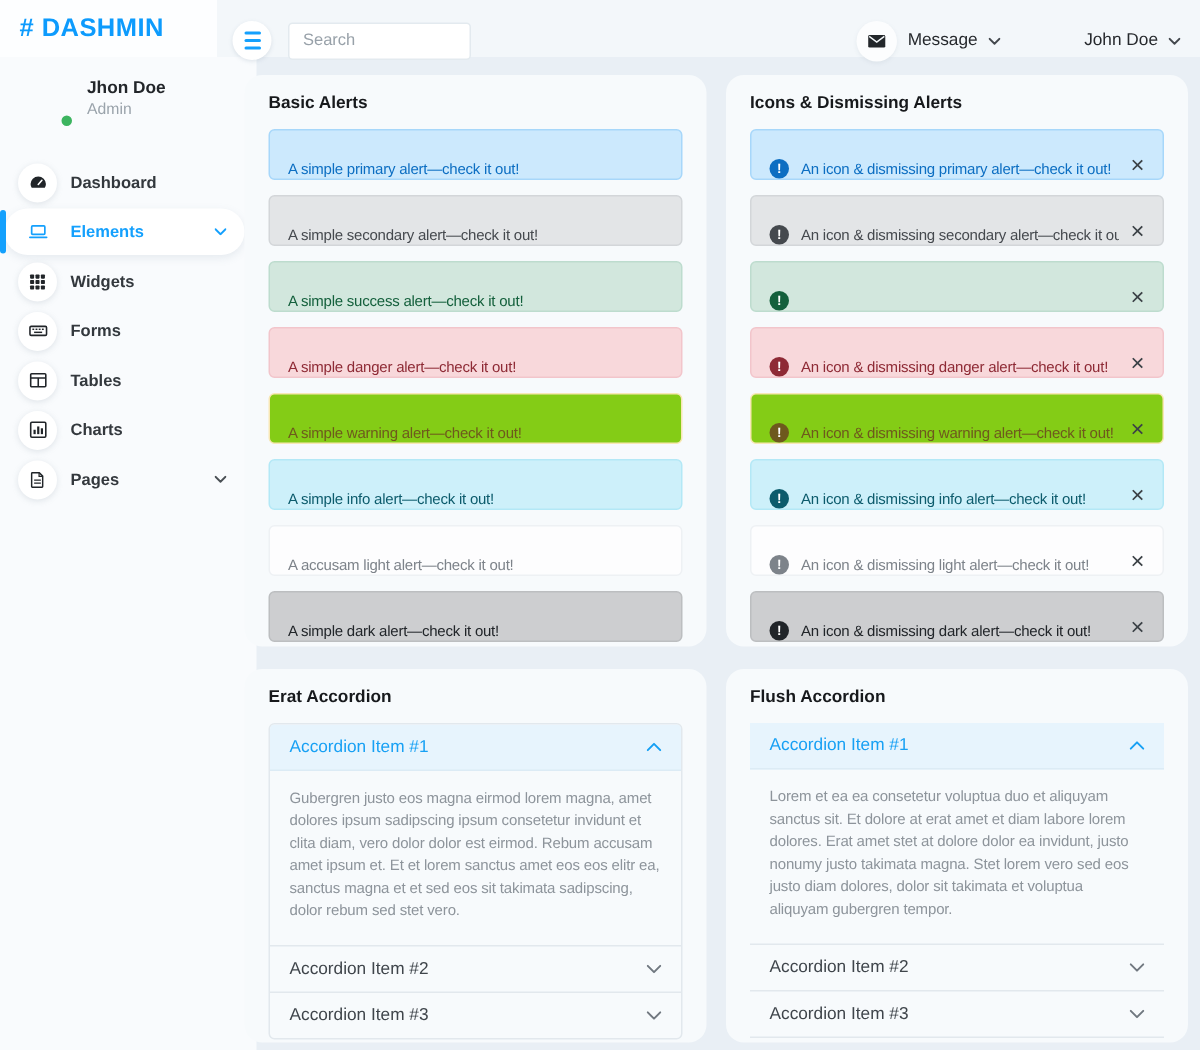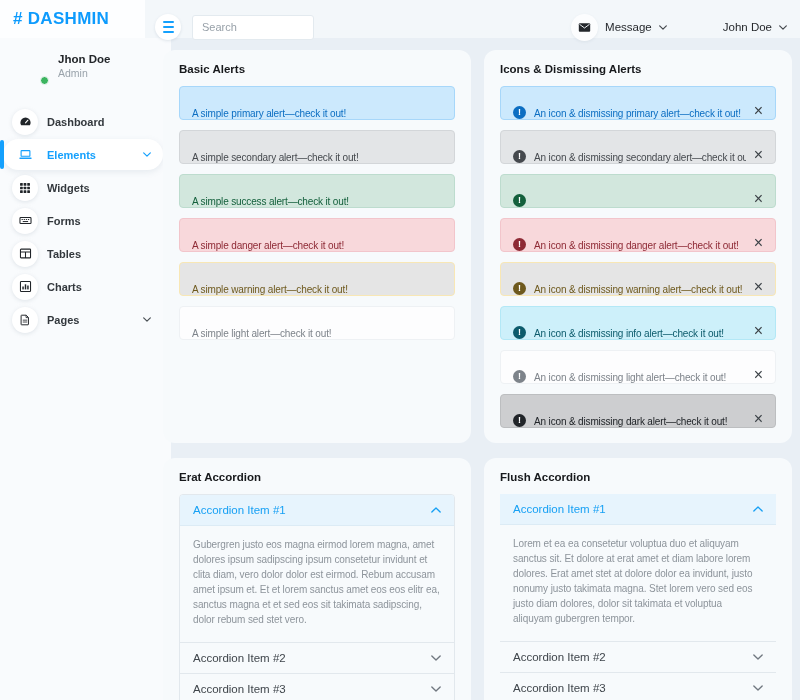--- a/index.html
+++ b/index.html
@@ -57,33 +57,33 @@
   .nav-item.active .bubble { color:#14a0fd; box-shadow:none; }
   .nav-item.active::before { content:""; position:absolute; left:-3px; top:1px; bottom:1px; width:4px;
     border-radius:3px; background:#14a0fd; }
   .nav-chev { margin-left:auto; margin-right:12px; color:#4a5055; display:flex; }
   .nav-item.active .nav-chev { color:#14a0fd; }
 
   
   .main { position:absolute; left:145px; top:38px; width:655px; height:662px;
     padding:12px 8px 0 18px; display:grid; grid-template-columns:308px 308px;
     grid-auto-rows:min-content; gap:15px 13px; overflow:hidden; }
-  .card { background:#f7fafc; border-radius:12px; padding:13px 16px 14px; }
+  .card { background:#f7fafc; border-radius:12px; padding:13px 16px 2px; }
   .card-title { font-size:11.5px; font-weight:bold; color:#17191c; margin-bottom:11px; }
 
   
   .alert { display:flex; align-items:flex-end; border:1px solid; border-radius:4px; padding:0 12px;
     height:34px; margin-bottom:10px; font-size:10px; }
   .alert:last-child { margin-bottom:1px; }
   .alert-text { white-space:nowrap; overflow:hidden; letter-spacing:-0.15px; }
   .a-primary   { background:#cce9fd; border-color:#a7d7fa; color:#0c6ec2; }
   .a-secondary { background:#e3e5e7; border-color:#d3d6d9; color:#45494e; }
   .a-success   { background:#d2e7dd; border-color:#bddcce; color:#14603c; }
   .a-danger    { background:#f8d8db; border-color:#f2c5cb; color:#8e2a35; }
-  .a-warning   { background:#e5e5e5; border-color:#f8e7b5; color:#6e591d; }
+  .a-warning   { background:#84cc16; border-color:#f8e7b5; color:#6e591d; }
   .a-info      { background:#cdf0fa; border-color:#b3e8f6; color:#0c5b6c; }
   .a-light     { background:#fdfdfe; border-color:#eef1f4; color:#7d838a; }
   .a-dark      { background:#cdced0; border-color:#bcbec0; color:#212529; }
   .excl { width:13px; height:13px; border-radius:50%; background:currentColor; margin-right:8px; flex:none;
     display:flex; align-items:center; justify-content:center; }
   .excl::after { content:"!"; color:#fff; font-size:9px; font-weight:bold; line-height:1; }
   .a-light .excl::after { color:#fdfdfe; }
   .close-x { margin-left:auto; padding-left:8px; font-size:16px; color:#3c4247; cursor:pointer;
     line-height:1; flex:none; background:none; border:none; font-family:inherit; }
 
@@ -277,22 +277,28 @@
       </div>
     <div class="alert a-success">
         <span class="alert-text">A simple success alert—check it out!</span>
       </div>
     <div class="alert a-danger">
         <span class="alert-text">A simple danger alert—check it out!</span>
       </div>
     <div class="alert a-warning">
         <span class="alert-text">A simple warning alert—check it out!</span>
       </div>
+    <div class="alert a-info">
+        <span class="alert-text">A simple info alert—check it out!</span>
+      </div>
     <div class="alert a-light">
-        <span class="alert-text">A simple light alert—check it out!</span>
+        <span class="alert-text">A accusam light alert—check it out!</span>
+      </div>
+    <div class="alert a-dark">
+        <span class="alert-text">A simple dark alert—check it out!</span>
       </div>
   </section>
 
   <section class="card">
     <div class="card-title">Icons &amp; Dismissing Alerts</div>
 
     <div class="alert a-primary">
       <span class="excl"></span>
       <span class="alert-text">An icon &amp; dismissing primary alert—check it out!</span>
       <button class="close-x">×</button>

